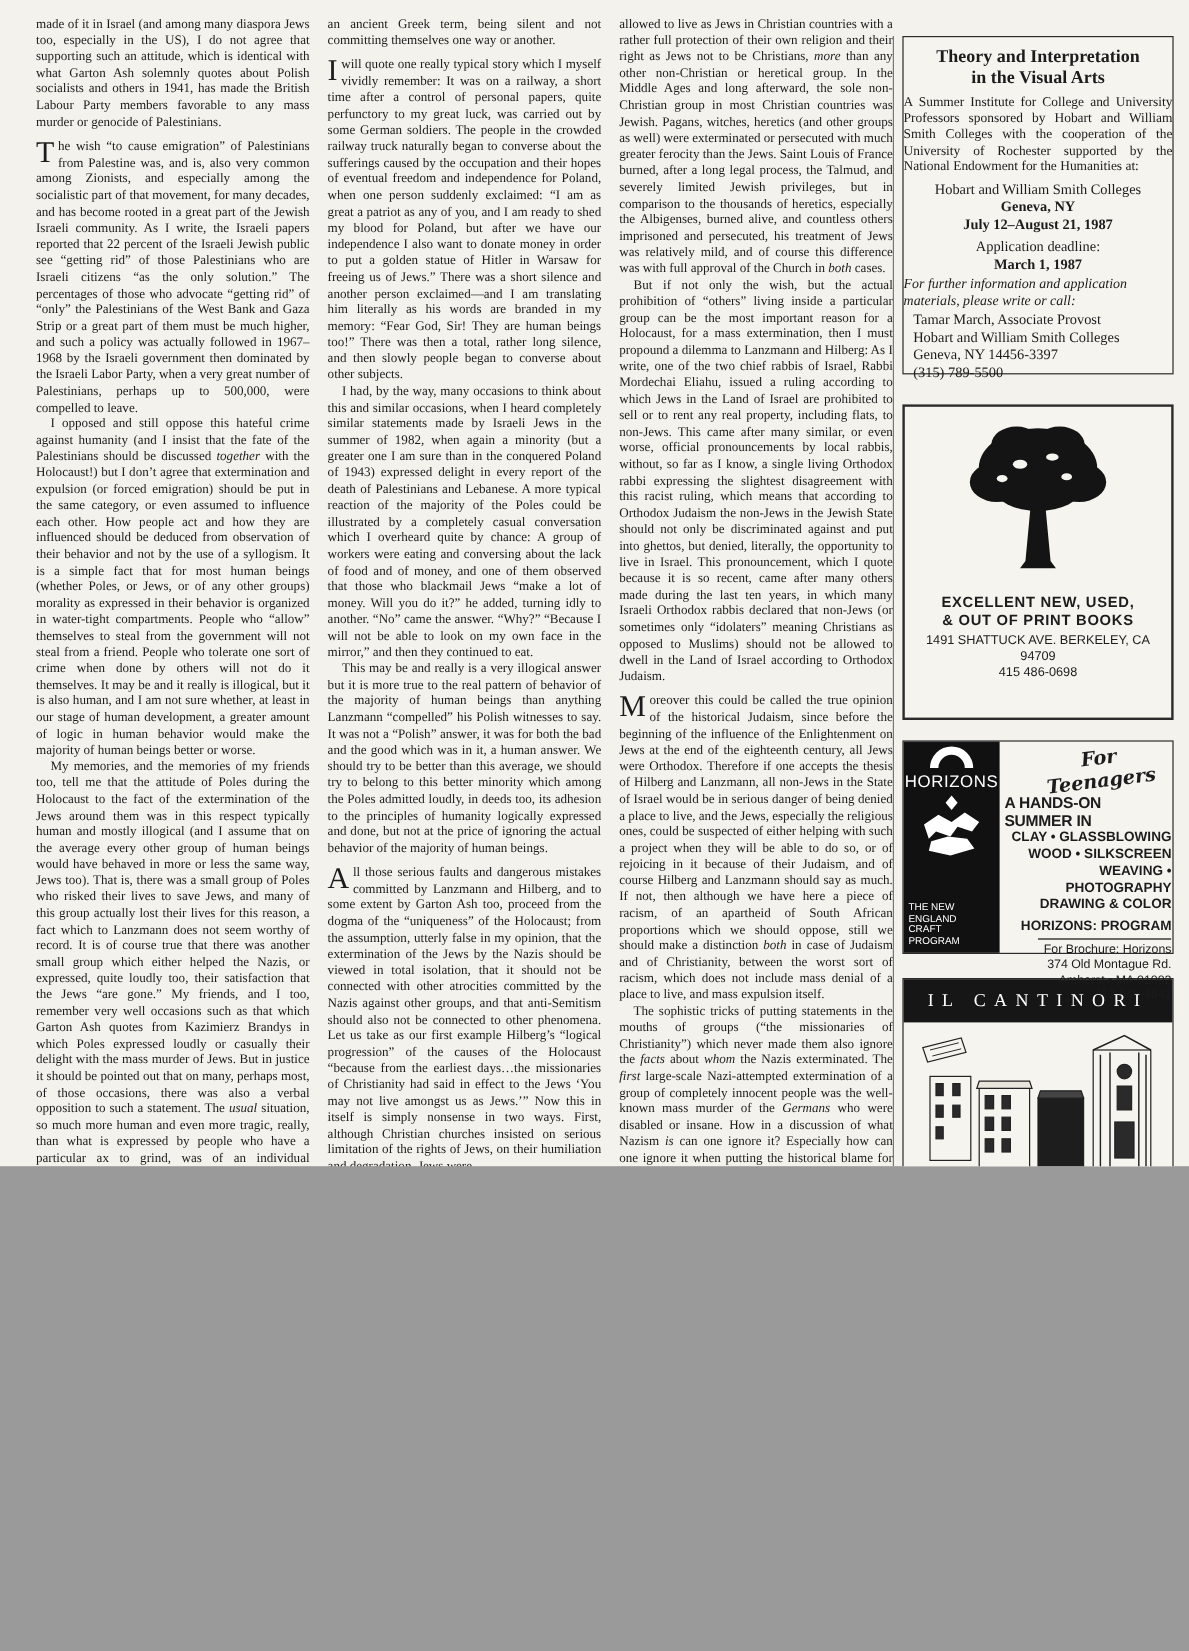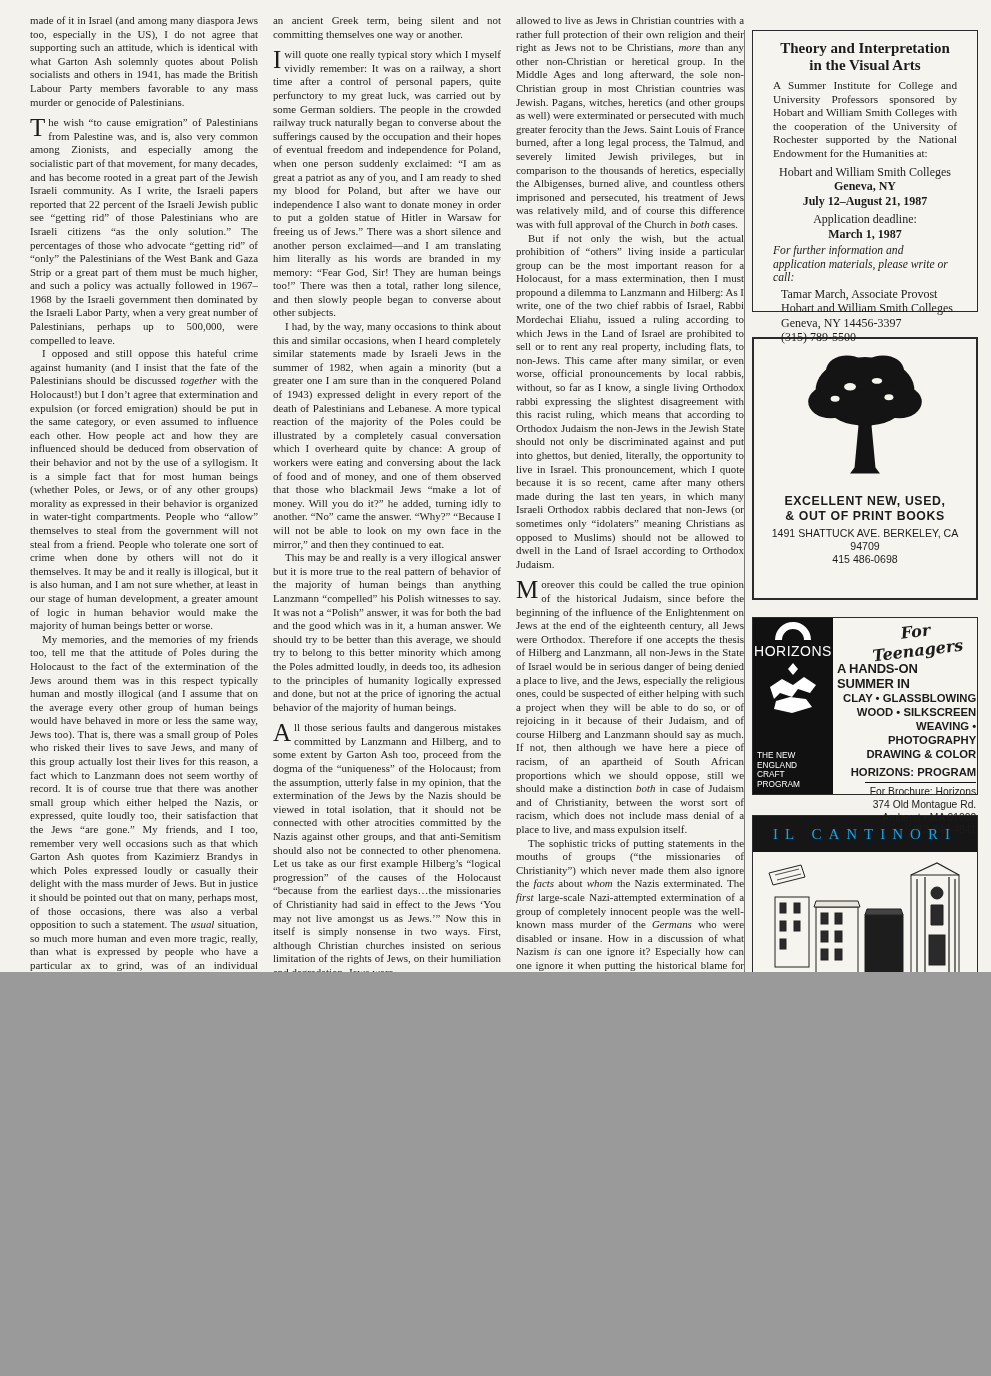--- a/index.html
+++ b/index.html
@@ -19,21 +19,21 @@
   .pageno{position:absolute;left:952px;top:1244px;font-size:16px;font-weight:bold;}
   .colrule{position:absolute;left:744px;top:30px;width:1px;height:1282px;background:#777;}
   .margin-arrow{position:absolute;left:5px;top:1296px;font-size:13px;
                 transform:rotate(195deg);color:#111;font-family:"DejaVu Sans",sans-serif;}
 
   
   .sidebar{position:absolute;left:752px;top:30px;width:226px;}
   .ad{box-sizing:border-box;border:1px solid #2b2b2b;background:#f6f4ee;}
 
   
-  .ad-visual{height:282px;padding:9px 20px;}
+  .ad-visual{height:282px;padding:9px 0;}
   .va-title{text-align:center;font-weight:bold;font-size:15px;line-height:17px;}
   .va-body{font-size:11.2px;line-height:13.6px;text-align:justify;margin-top:5px;}
   .va-center{text-align:center;font-size:12px;line-height:14.5px;}
   .va-bold{font-weight:bold;}
   .va-gap{margin-top:4px;}
   .va-note{font-style:italic;font-size:11.6px;line-height:13.5px;margin-top:3px;}
   .va-contact{font-size:12px;line-height:14.5px;margin-top:2px;padding-left:8px;}
 
   
   .ad-blackoak{height:263px;margin-top:25px;border-width:2px;text-align:center;padding:6px 5px;}
@@ -53,21 +53,21 @@
   .hz-script{font-family:"DejaVu Serif",serif;font-style:italic;font-weight:bold;font-size:16px;
              transform:rotate(-7deg);text-align:center;margin:1px 14px 1px 34px;}
   .hz-head{font-size:13px;font-weight:bold;text-align:left;letter-spacing:-0.2px;}
   .hz-item{font-size:11.3px;font-weight:bold;line-height:14px;}
   .hz-england{font-size:11.3px;font-weight:bold;margin-top:5px;}
   .hz-rule{border-top:1.5px solid #111;margin:4px 0 3px 28px;}
   .hz-broch{font-size:10.3px;line-height:12.8px;}
 
   
   .ad-cantinori{height:290px;margin-top:20px;}
-  .ca-band{background:#161616;color:#0ea5e9;text-align:center;font-size:15px;
+  .ca-band{background:#161616;color:#ffffff;text-align:center;font-size:15px;
            letter-spacing:7px;padding:10px 0 9px;}
   .ca-art{display:block;margin:3px auto 0;}
   .ca-sub{font-style:italic;font-size:15.5px;margin:1px 0 3px 12px;}
   .ca-addr{margin-left:72px;font-size:12.2px;line-height:16px;}
 
   
   .ad-graduate{height:190px;margin-top:17px;border-width:2px;padding:7px 12px;}
   .gf-title{font-family:"Liberation Sans",sans-serif;font-size:25px;text-align:center;}
   .gf-row{display:flex;margin-top:1px;}
   .gf-initial{font-size:56px;line-height:54px;font-weight:bold;padding:2px 10px 0 26px;}

